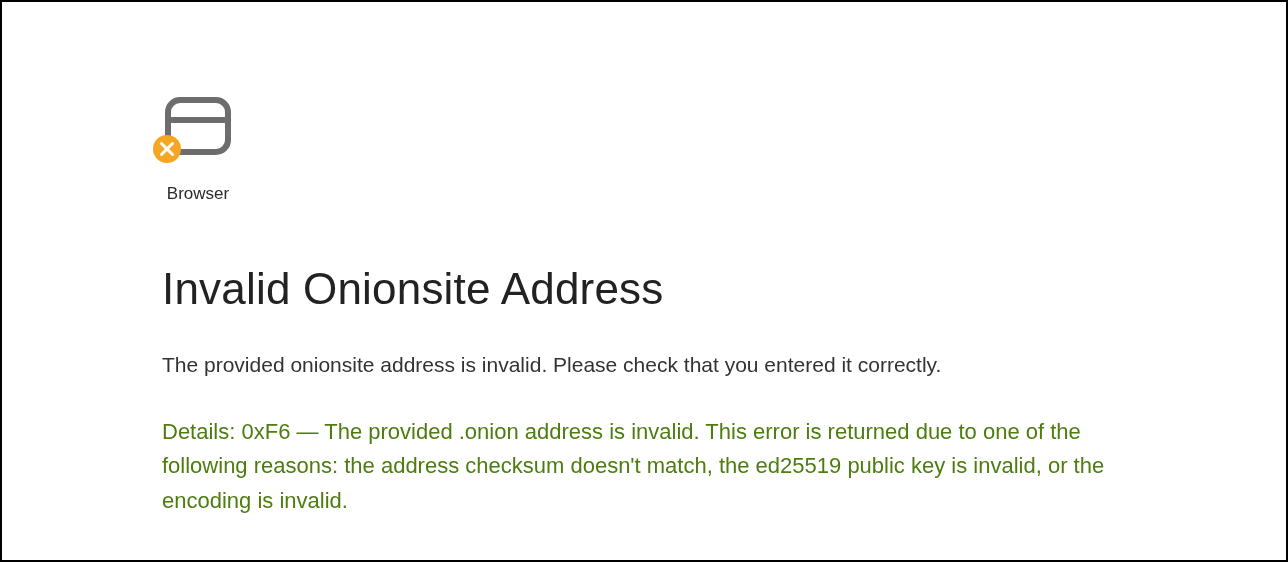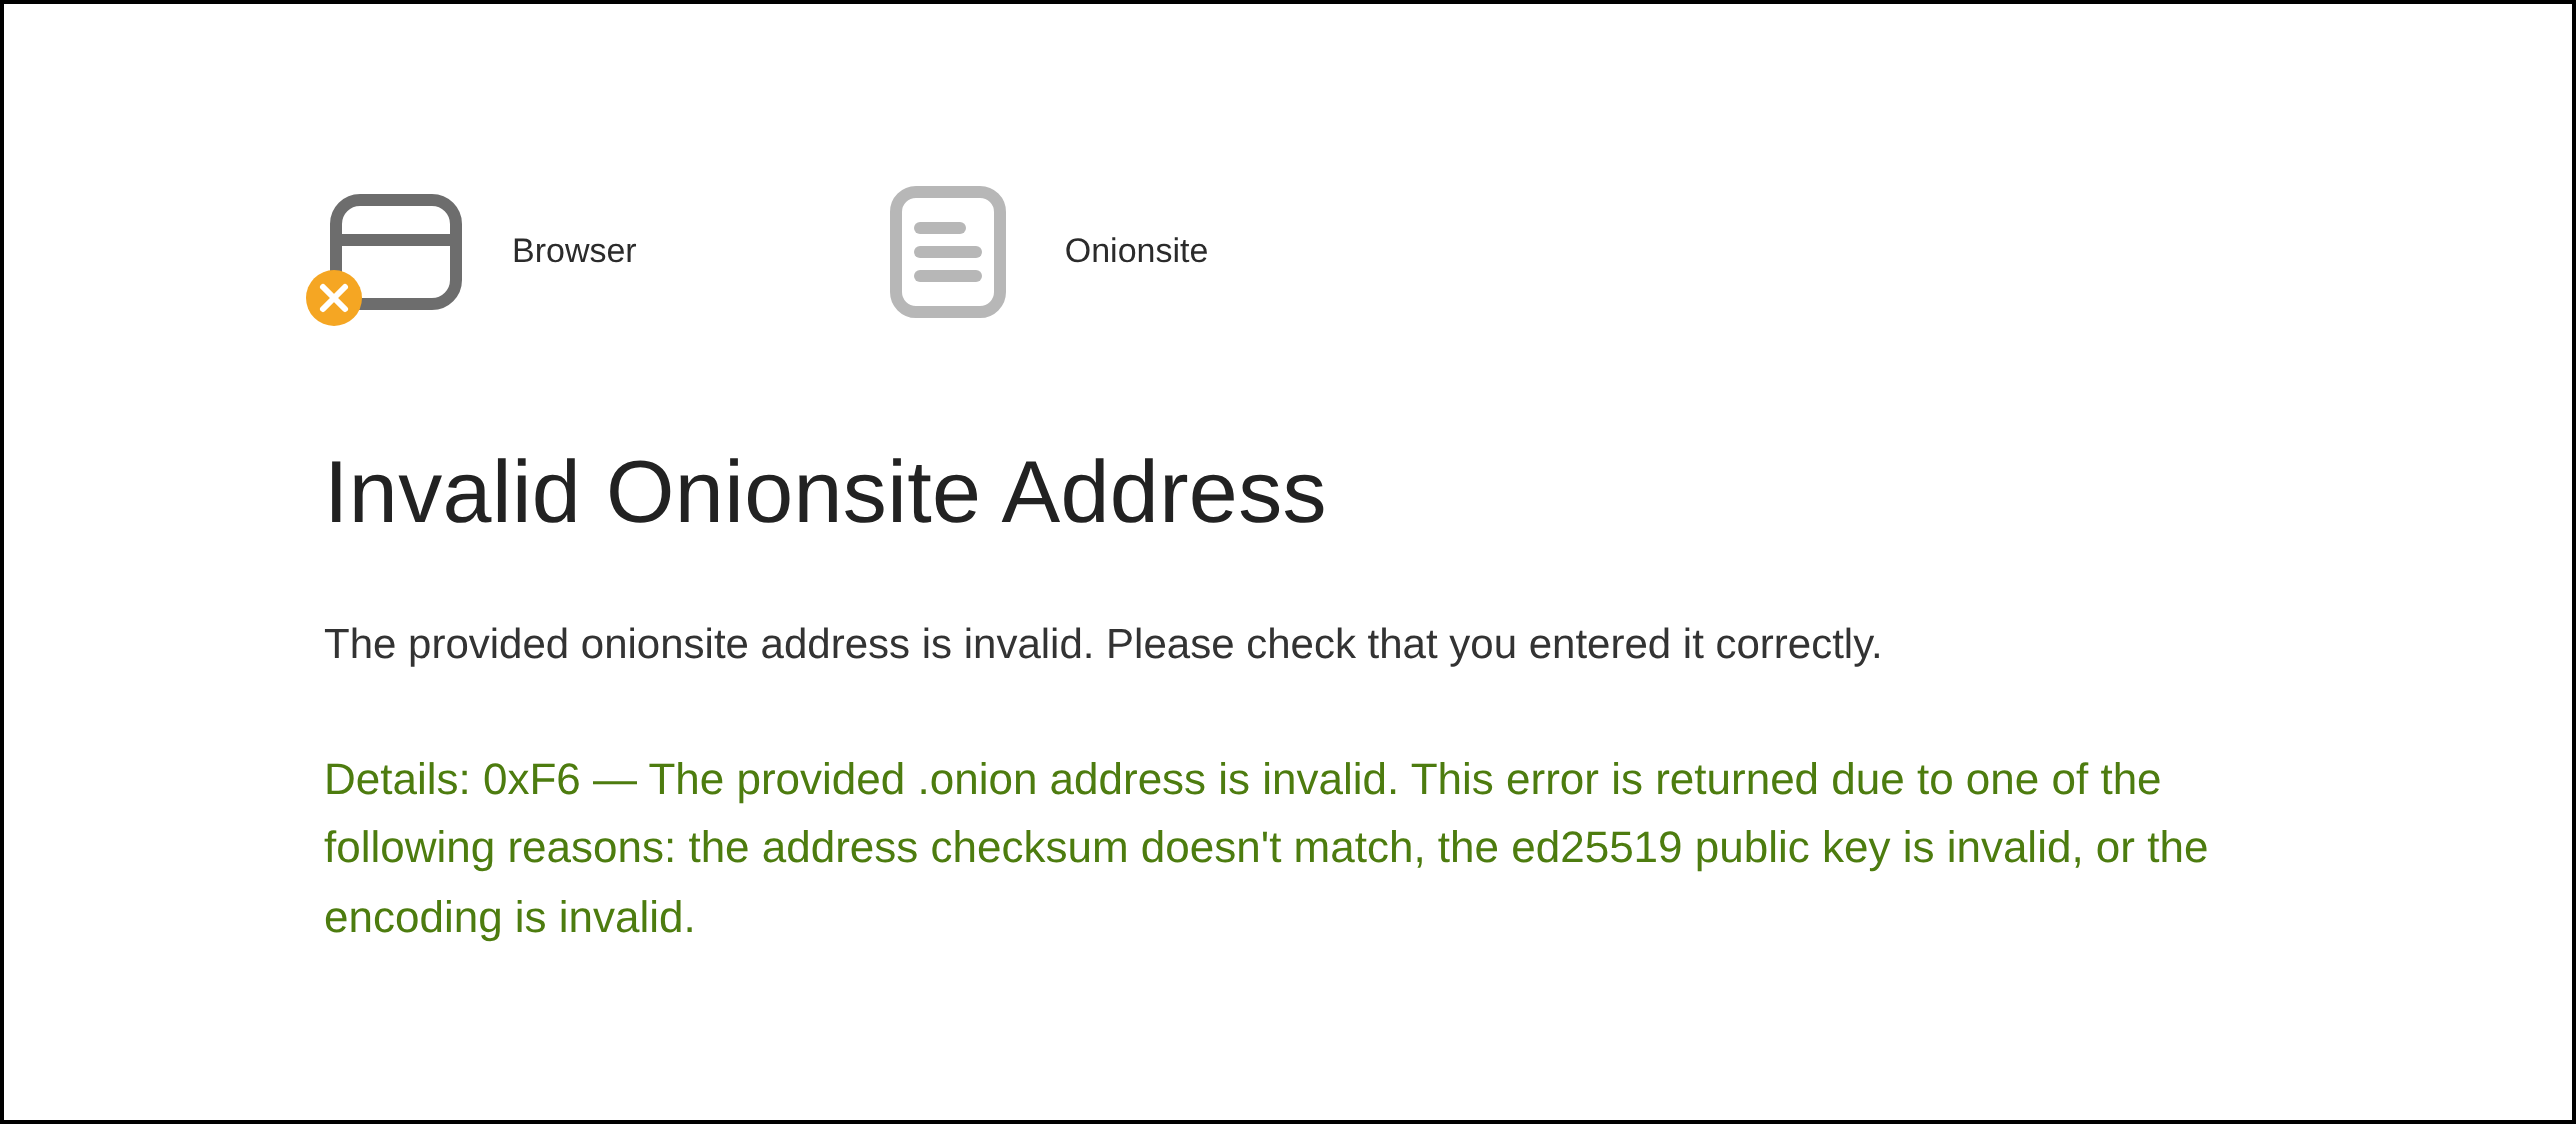--- a/index.html
+++ b/index.html
@@ -13,21 +13,21 @@
       padding: 88px 160px 40px 160px;
       position: relative;
     }
     .steps-row {
       display: flex;
       gap: 120px;
       margin-bottom: 60px;
     }
     .step {
       display: flex;
-      flex-direction: row;
+      flex-direction: column;
       align-items: center;
       gap: 22px;
     }
     .step-icon-wrap {
       width: 72px;
       height: 72px;
       display: flex;
       align-items: center;
       justify-content: center;
       position: relative;
@@ -82,31 +82,20 @@
           <circle cx="15" cy="15" r="14" fill="#f5a623"></circle>
           <line x1="9.5" y1="9.5" x2="20.5" y2="20.5" stroke="#ffffff" stroke-width="3" stroke-linecap="round"></line>
           <line x1="20.5" y1="9.5" x2="9.5" y2="20.5" stroke="#ffffff" stroke-width="3" stroke-linecap="round"></line>
         </svg>
       </span>
     </div>
     <div class="step-label">Browser</div>
   </div>
 
 
-  <div class="step">
-    <div class="step-icon-wrap">
-      <svg viewBox="0 0 72 72" width="72" height="72">
-        <rect x="10" y="6" width="52" height="60" rx="10" ry="10" fill="none" stroke="#b7b7b7" stroke-width="6"></rect>
-        <line x1="22" y1="24" x2="42" y2="24" stroke="#b7b7b7" stroke-width="6" stroke-linecap="round"></line>
-        <line x1="22" y1="36" x2="50" y2="36" stroke="#b7b7b7" stroke-width="6" stroke-linecap="round"></line>
-        <line x1="22" y1="48" x2="50" y2="48" stroke="#b7b7b7" stroke-width="6" stroke-linecap="round"></line>
-      </svg>
-    </div>
-    <div class="step-label">Onionsite</div>
-  </div>
 
 </div>
 
 <h1 class="error-title">Invalid Onionsite Address</h1>
 
 <p class="error-message">The provided onionsite address is invalid. Please check that you entered it correctly.</p>
 
 <p class="error-details">Details: 0xF6 — The provided .onion address is invalid. This error is returned due to one of the following reasons: the address checksum doesn't match, the ed25519 public key is invalid, or the encoding is invalid.</p>
 
 </body></html>

